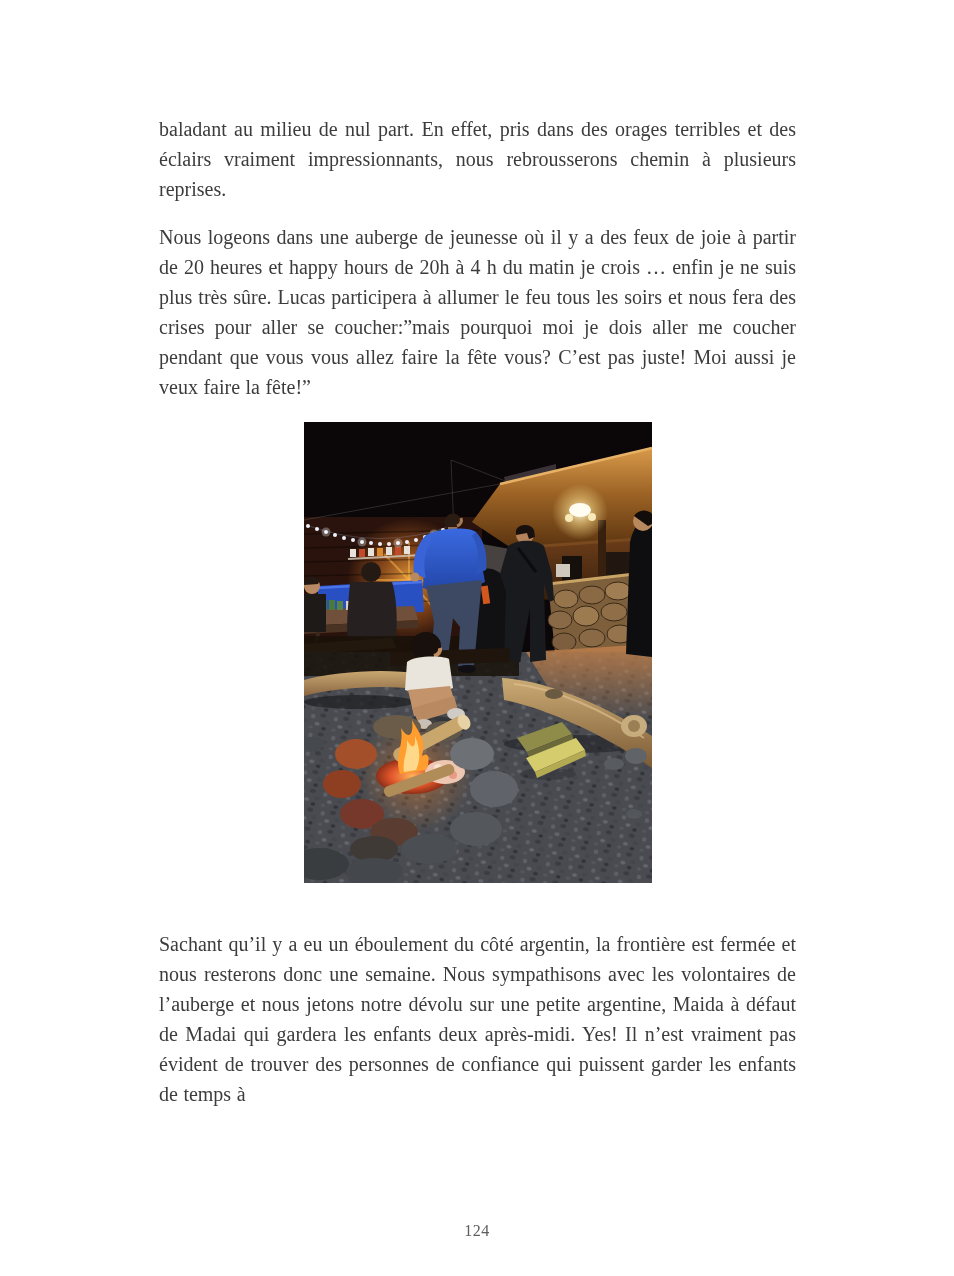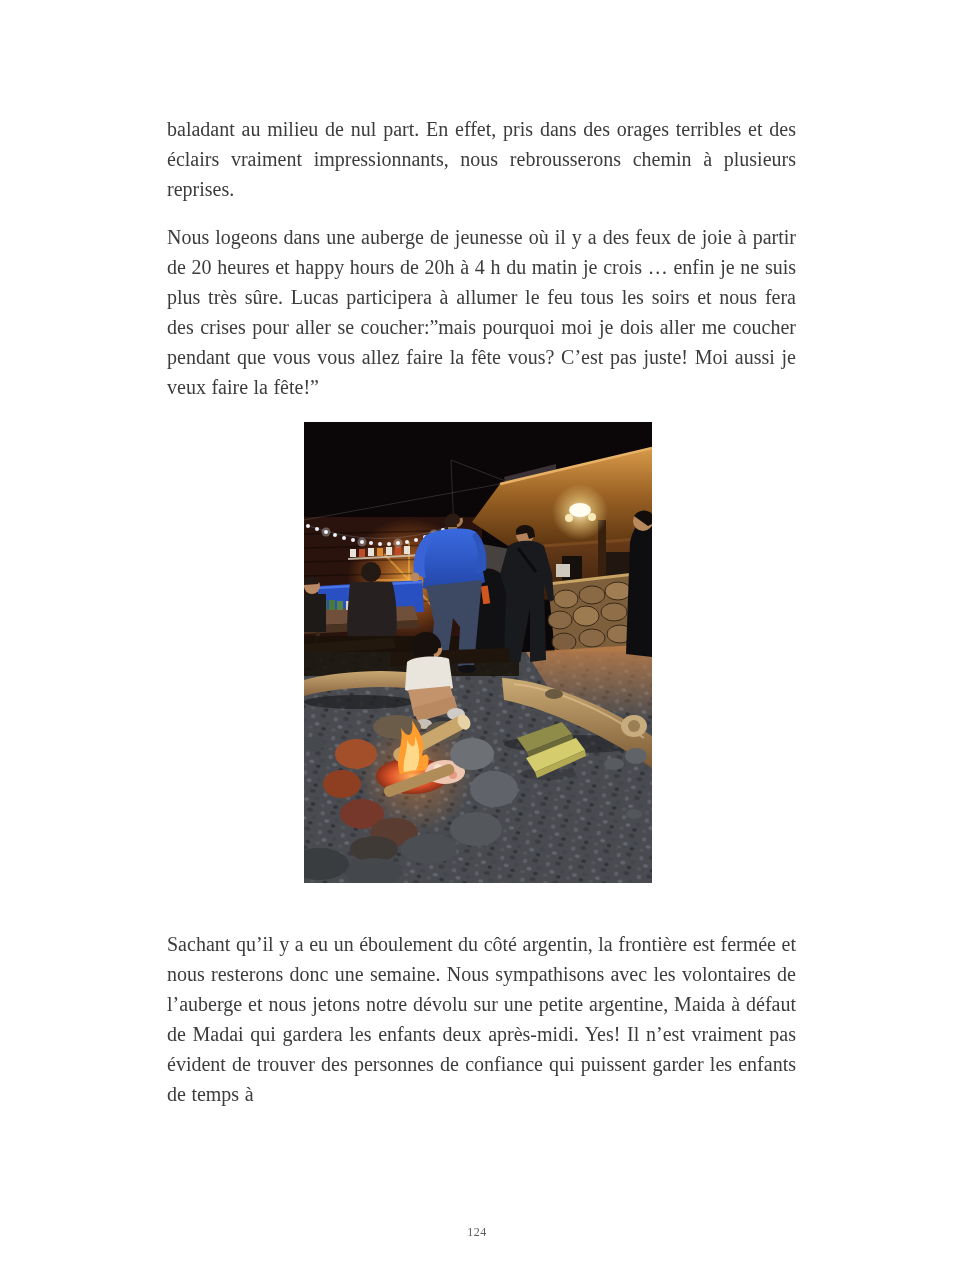--- a/index.html
+++ b/index.html
@@ -2,29 +2,29 @@
 <html><head>
 <meta charset="utf-8">
 <style>
   html,body{margin:0;padding:0;}
   body{
     width:954px;height:1276px;position:relative;background:#ffffff;
     font-family:"Liberation Serif", serif;color:#3c3c3c;overflow:hidden;
   }
   .content{position:absolute;left:159px;top:114px;width:637px;}
   p.body-text{
-    font-size:20px;line-height:30px;margin:0 0 18px 8px;
+    font-size:20px;line-height:30px;margin:0 0 18px 0;
     text-align:justify;text-align-last:left;word-spacing:0.5px;
   }
   p.short-line{margin-bottom:22px;}
   .photo-wrap{width:348px;margin:20px auto 46px auto;}
   svg.photo{display:block;width:348px;height:461px;background:#0b0608;}
   .page-number{
     position:absolute;left:0;right:0;bottom:36px;text-align:center;
-    font-size:12px;color:#5d5d5d;letter-spacing:0.5px;
+    font-size:16px;color:#5d5d5d;letter-spacing:0.5px;
   }
 </style>
 </head>
 <body>
 
 <div class="content">
   <p class="body-text">baladant au milieu de nul part. En effet, pris dans des orages terribles et des éclairs vraiment impressionnants, nous rebrousserons chemin à plusieurs reprises.</p>
   <p class="body-text">Nous logeons dans une auberge de jeunesse où il y a des feux de joie à partir de 20 heures et happy hours de 20h à 4 h du matin je crois … enfin je ne suis plus très sûre. Lucas participera à allumer le feu tous les soirs et nous fera des crises pour aller se coucher:”mais pourquoi moi je dois aller me coucher pendant que vous vous allez faire la fête vous? C’est pas juste! Moi aussi je veux faire la fête!”</p>
 
   <div class="photo-wrap">

